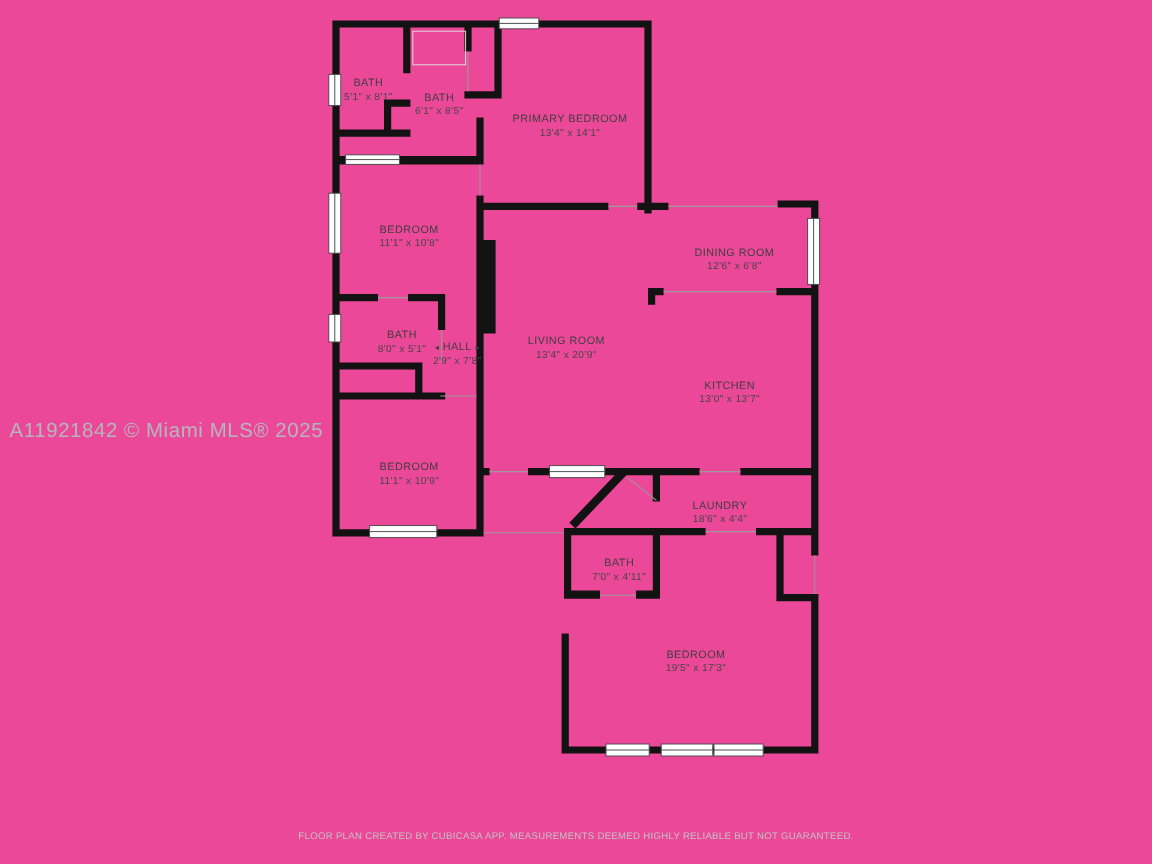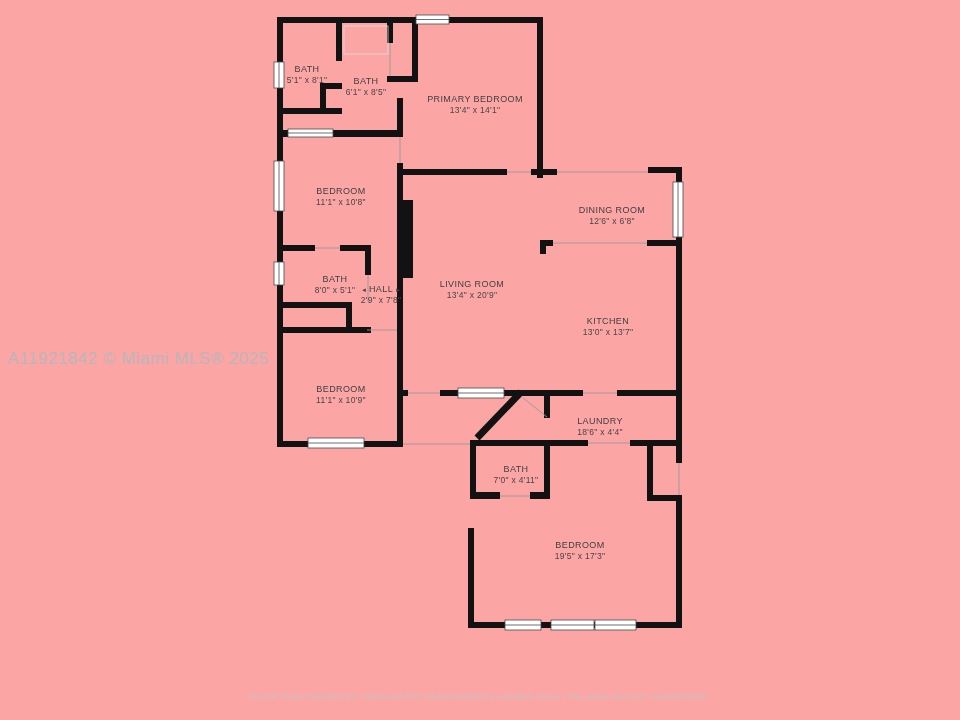--- a/index.html
+++ b/index.html
@@ -1,16 +1,16 @@
 <!DOCTYPE html>
 <html><head>
 <meta charset="utf-8">
 <style>
   html,body{margin:0;padding:0;background:#ffffff;}
-  #canvas{position:relative;width:960px;height:720px;background:#fca5a5;overflow:hidden;
+  #canvas{position:relative;width:960px;height:720px;background:#ec4899;overflow:hidden;
           font-family:"Liberation Sans", sans-serif;}
   svg text{font-family:"Liberation Sans", sans-serif;}
   .room-name{font-size:9px;fill:#3f3f3f;letter-spacing:0.4px;}
   .room-dims{font-size:8.5px;fill:#464646;letter-spacing:0.3px;}
   .hall-arrow{font-size:7px;fill:#3f3f3f;}
   .watermark{font-size:17px;fill:#b4b7bb;letter-spacing:0.5px;}
   .footer{font-size:8px;fill:#c3c3c3;letter-spacing:0.25px;}
 </style>
 </head>
 <body>

